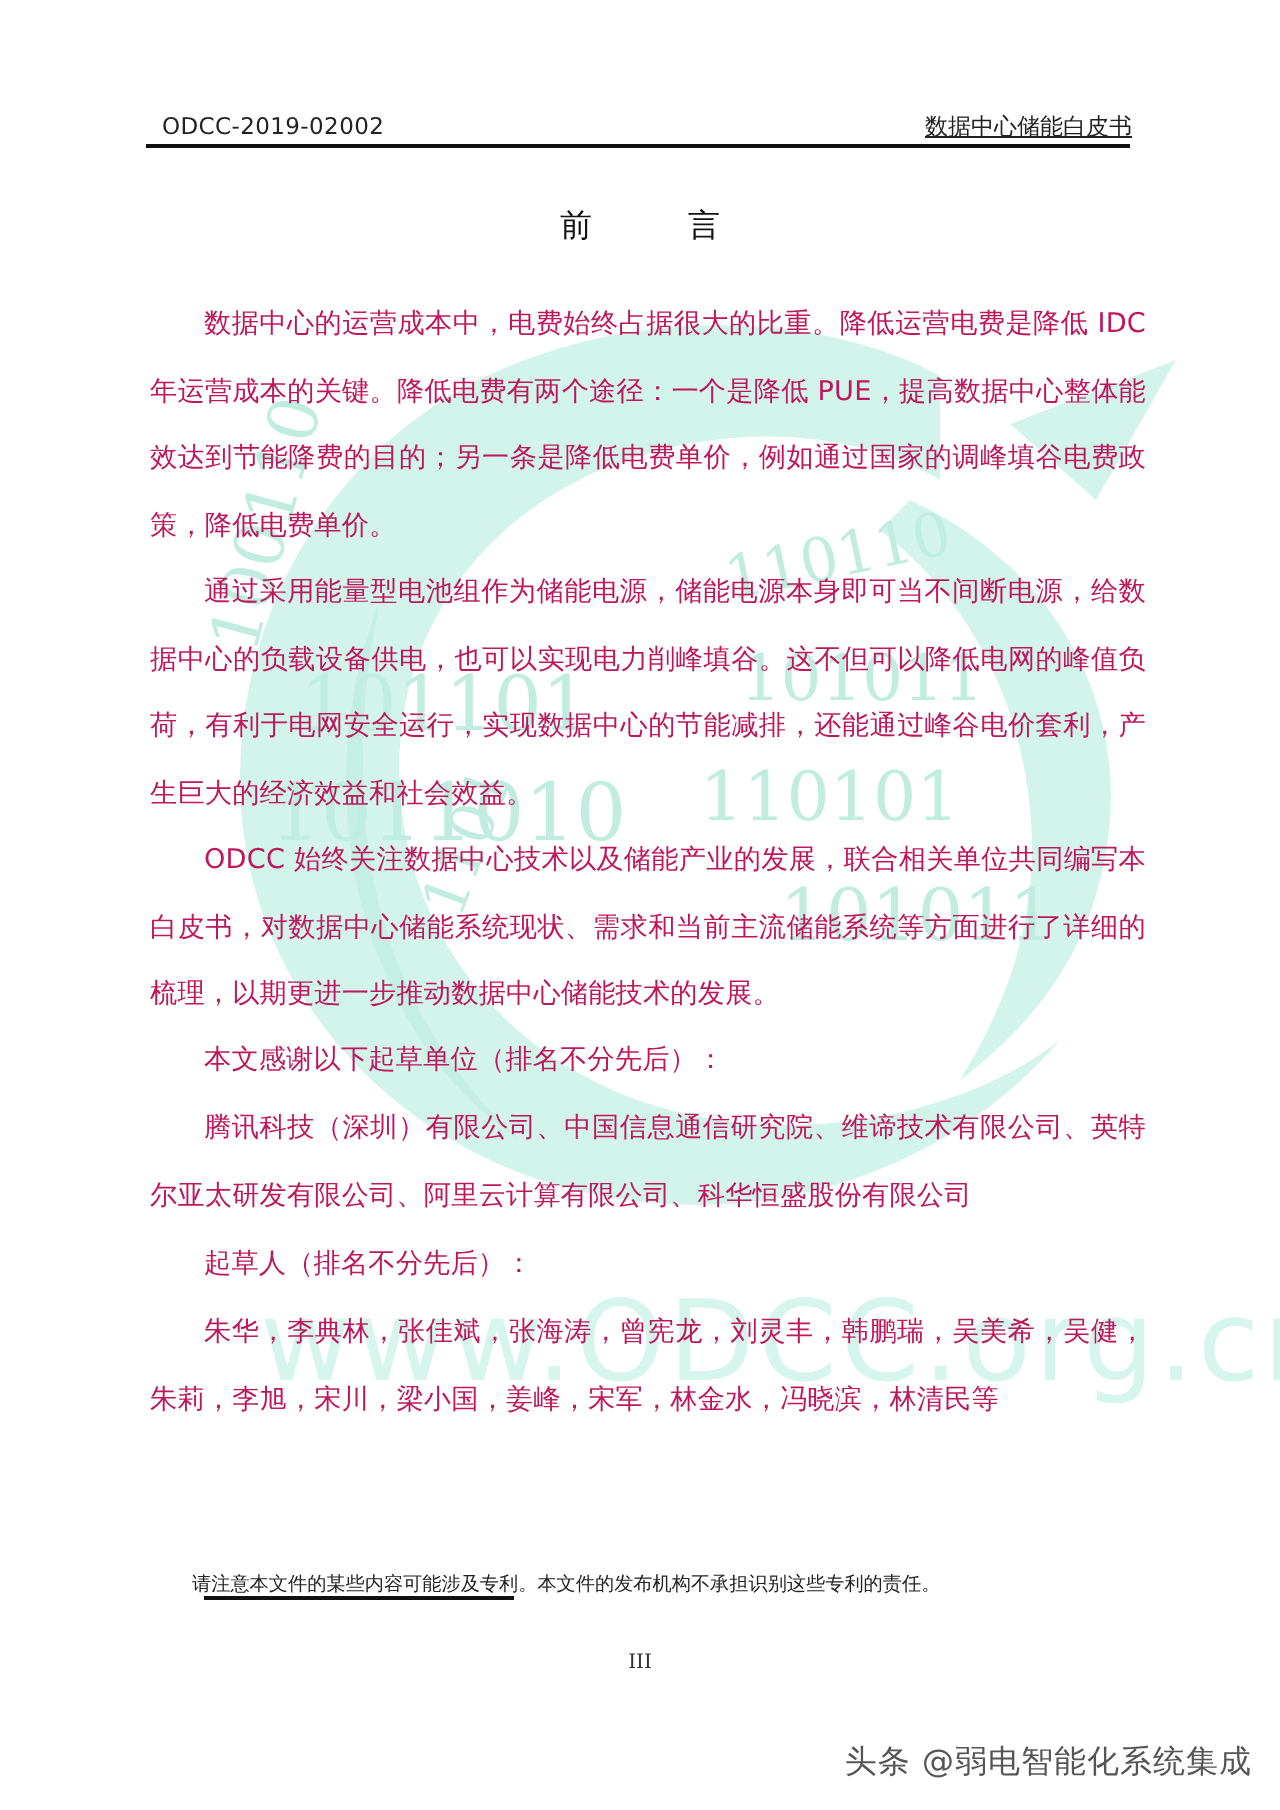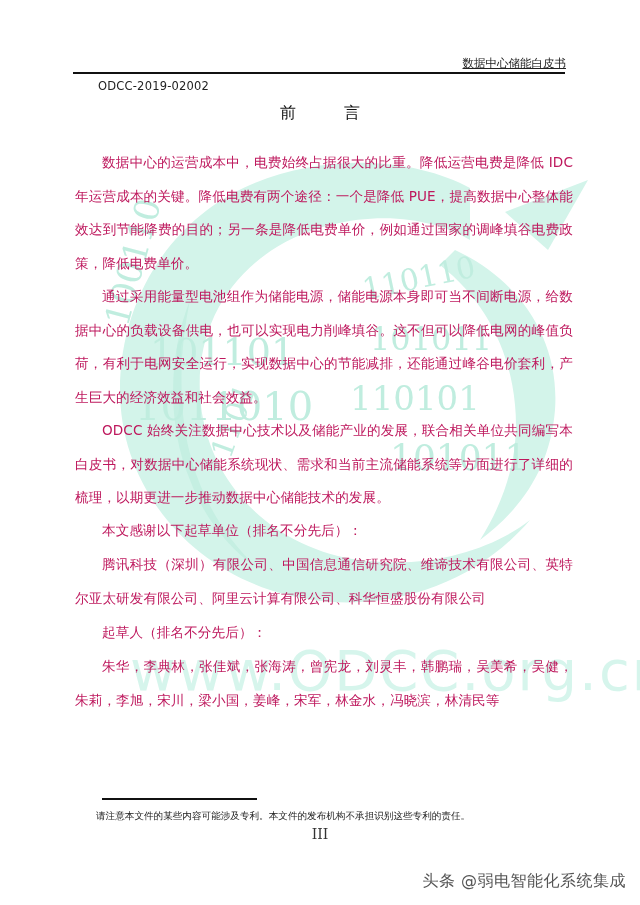--- a/index.html
+++ b/index.html
@@ -2,40 +2,40 @@
 <html><head>
   <meta charset="utf-8">
   <style>
     html, body { margin: 0; padding: 0; }
     body {
       width: 640px; height: 905px; background: #ffffff; position: relative; overflow: hidden;
       font-family: "DejaVu Sans", "Liberation Sans", sans-serif; color: #1a1a1a;
     }
     .watermark { position: absolute; left: 0; top: 0; width: 640px; height: 905px; pointer-events: none; z-index: 0; }
     .page { position: absolute; left: 0; top: 0; width: 640px; height: 905px; z-index: 1; }
-    .hdr-left { position: absolute; left: 98px; top: 56px; font-size: 11.5px; color: #222; letter-spacing: 0.2px; margin-top: 23px; }
+    .hdr-left { position: absolute; left: 81px; top: 56px; font-size: 11.5px; color: #222; letter-spacing: 0.2px; }
     .hdr-right { position: absolute; right: 74px; top: 56px; font-size: 11.5px; color: #222; text-decoration: underline; }
     .hdr-rule { position: absolute; left: 73px; top: 72px; width: 492px; height: 2px; background: #111; }
     .title { position: absolute; left: 0; width: 640px; top: 103px; text-align: center; font-size: 16px; color: #111; }
     .title span { display: inline-block; }
     .title .gap { width: 48px; }
     .para {
       position: absolute; left: 75px; width: 498px; font-size: 13.6px; line-height: 33.5px;
       text-align: justify; text-indent: 27px; color: #be185d; letter-spacing: 0.1px;
     }
     .p1 { top: 146px; }
     .p2 { top: 280px; }
     .p3 { top: 414px; }
     .p4 { top: 514px; }
     .p5 { top: 548px; }
     .p6 { top: 616px; }
     .p7 { top: 650px; }
     .fn-rule { position: absolute; left: 102px; top: 798px; width: 155px; height: 2px; background: #111; }
-    .fn-text { position: absolute; left: 96px; top: 810px; font-size: 9.6px; color: #222; }
-    .pagenum { position: absolute; left: 0; width: 640px; top: 826px; text-align: center; font-size: 14px; color: #333; font-family: "DejaVu Serif", serif; }
+    .fn-text { position: absolute; left: 96px; top: 786px; font-size: 9.6px; color: #222; }
+    .pagenum { position: absolute; left: 0; width: 640px; top: 826px; text-align: center; font-size: 10px; color: #333; font-family: "DejaVu Serif", serif; }
     .brand { position: absolute; right: 14px; top: 871px; font-size: 16px; color: #555; letter-spacing: 0.5px; margin-left: 40px; }
   </style>
 </head>
 <body>
 
 <svg class="watermark" viewBox="0 0 640 905" xmlns="http://www.w3.org/2000/svg">
 
   <path d="M470,188 C420,160 330,150 250,185 C170,220 120,300 120,390 C120,480 180,560 270,590 C370,622 470,590 530,520 C495,548 430,570 360,560 C270,548 205,480 200,395 C195,310 250,245 330,225 C390,210 440,222 470,240 Z" fill="#d3f4ea"></path>
   <path d="M455,250 C520,280 560,340 555,410 C550,470 520,510 480,540 C505,500 520,455 515,405 C510,350 485,300 440,265 Z" fill="#d3f4ea"></path>
   <path d="M505,212 L588,180 L548,250 Z" fill="#d3f4ea"></path>

